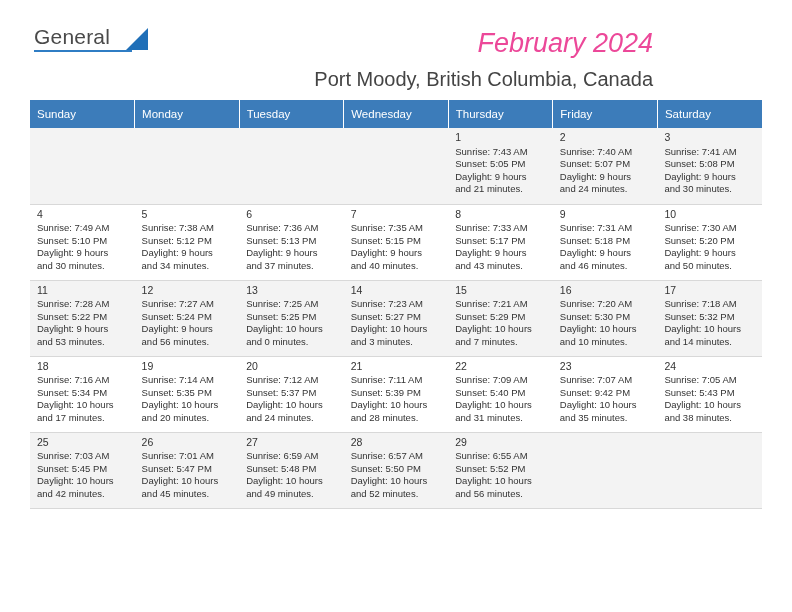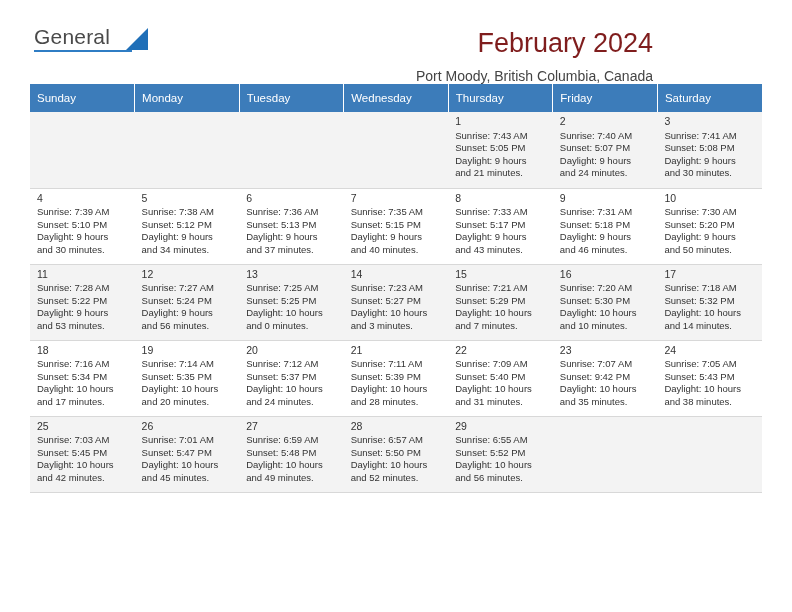--- a/index.html
+++ b/index.html
@@ -65,36 +65,37 @@
     height: 0;
     border-left: 22px solid transparent;
     border-bottom: 22px solid #1f6fb8;
   }
   .title-block {
     text-align: right;
     padding-top: 2px;
   }
   .month-title {
     font-size: 27px;
-    color: #7f1d1d;
+    color: #ec4899;
     line-height: 30px;
     font-weight: normal;
+    font-style: italic;
   }
   .location {
-    font-size: 14px;
+    font-size: 20px;
     color: #444444;
     margin-top: 10px;
     margin-left: 34px;
   }
   
   .calendar {
     width: 732px;
     border-collapse: collapse;
     table-layout: fixed;
-    margin-top: 12px;
+    margin-top: 28px;
   }
   .calendar th {
     background: #3c7cba;
     color: #ffffff;
     font-size: 11.5px;
     font-weight: normal;
     text-align: left;
     padding: 5px 0 5px 7px;
     border-right: 1px solid #ffffff;
     height: 18px;
@@ -184,21 +185,21 @@
               <div>Sunset: 5:08 PM</div>
               <div>Daylight: 9 hours</div>
               <div>and 30 minutes.</div>
             </div>
           </td>
         </tr>
         <tr class="plain">
           <td>
             <span class="daynum">4</span>
             <div class="info">
-              <div>Sunrise: 7:39 AM</div>
+              <div>Sunrise: 7:49 AM</div>
               <div>Sunset: 5:10 PM</div>
               <div>Daylight: 9 hours</div>
               <div>and 30 minutes.</div>
             </div>
           </td>
           <td>
             <span class="daynum">5</span>
             <div class="info">
               <div>Sunrise: 7:38 AM</div>
               <div>Sunset: 5:12 PM</div>

